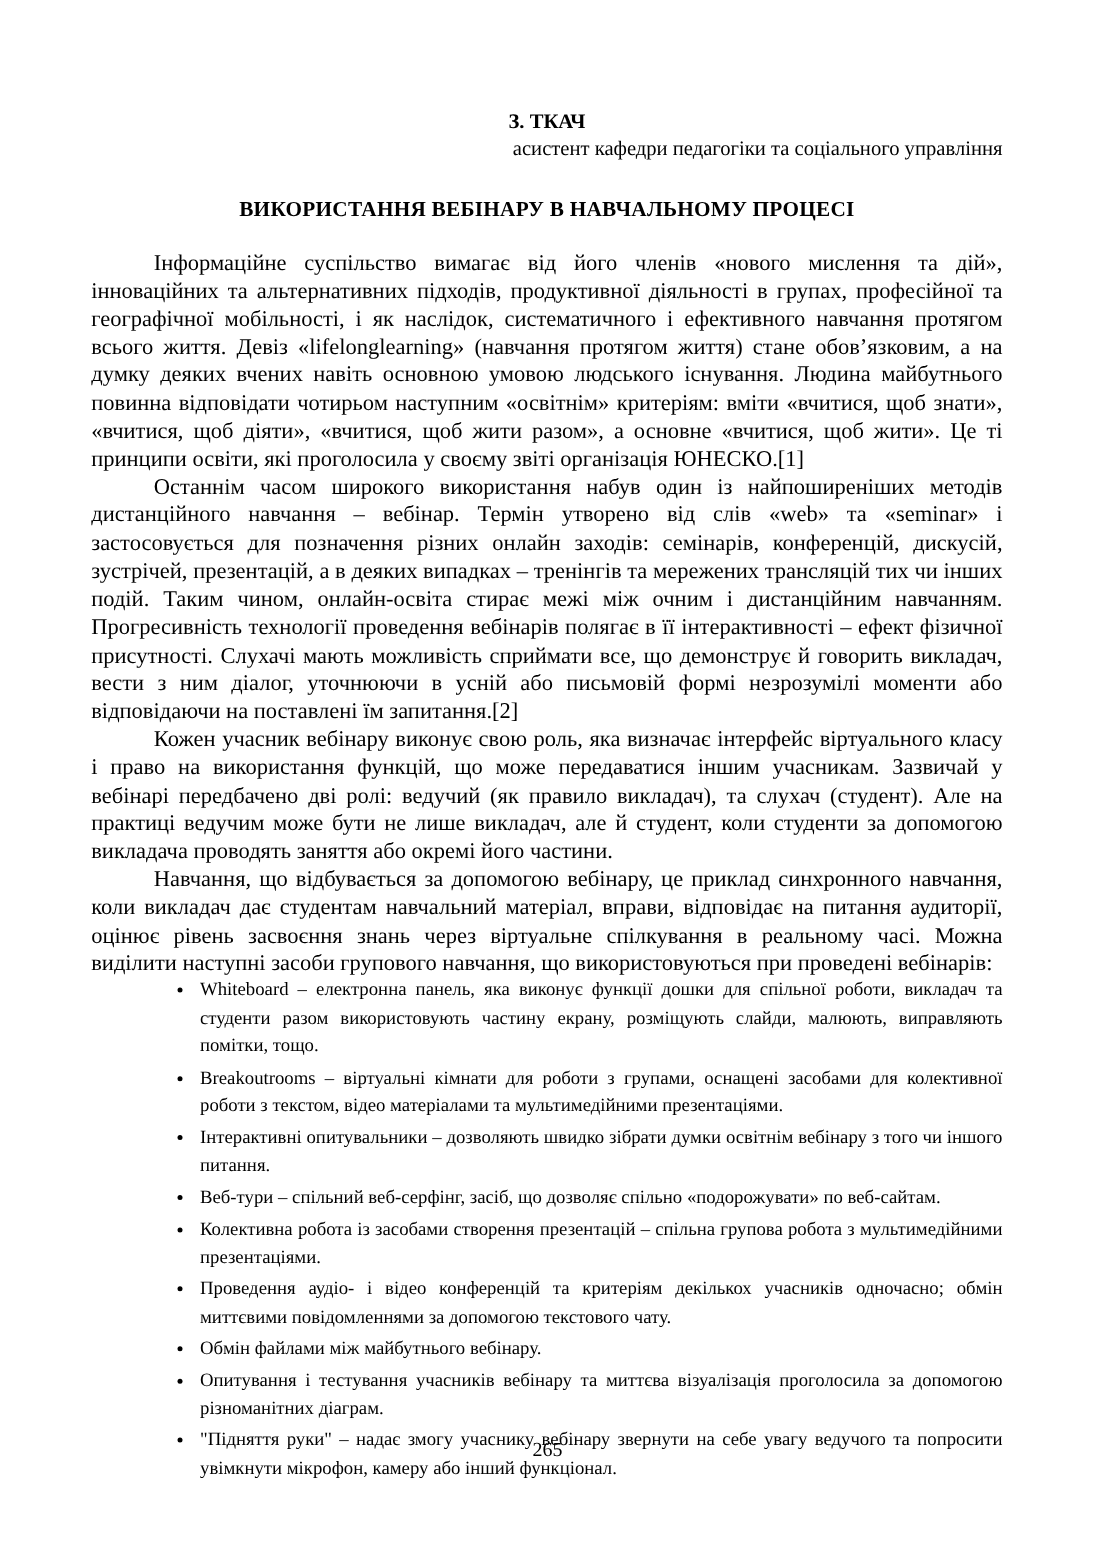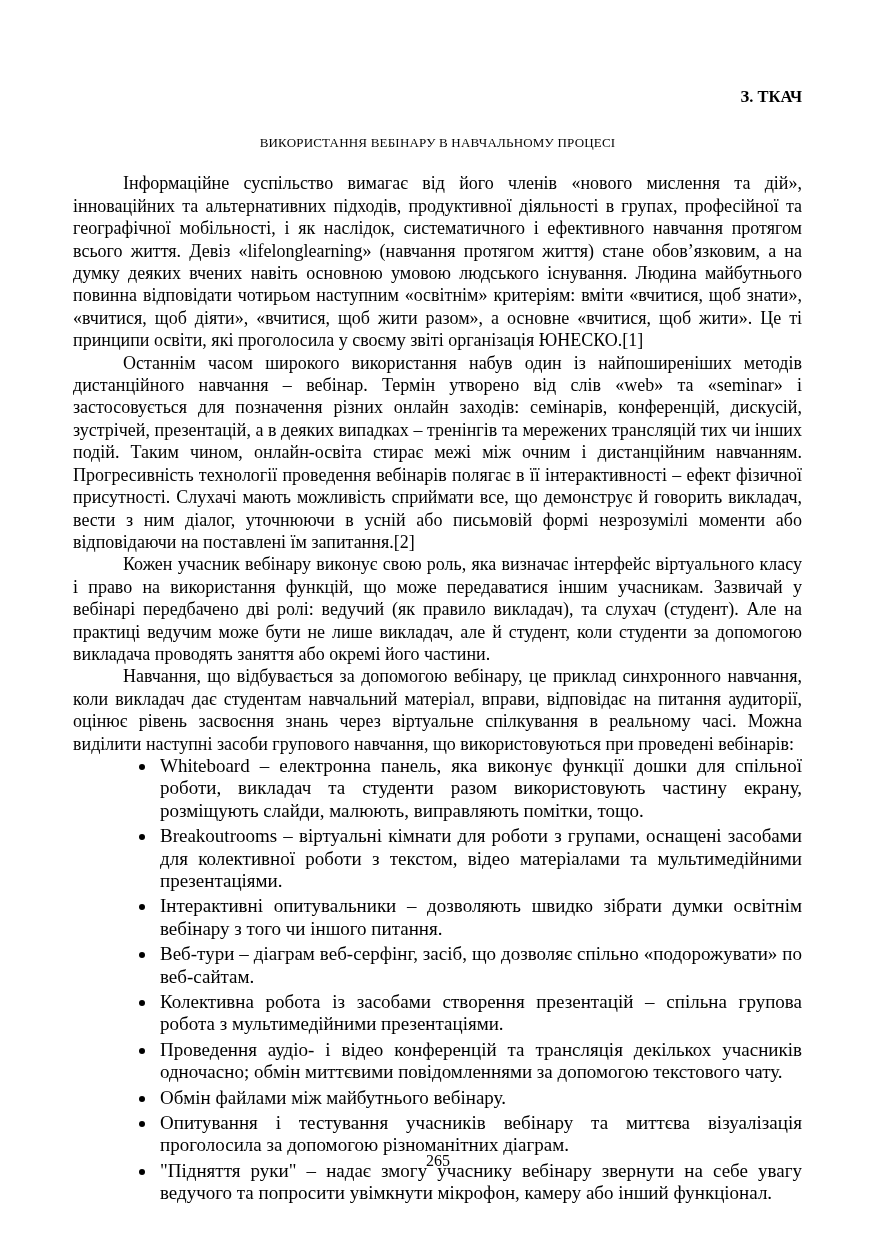--- a/index.html
+++ b/index.html
@@ -15,79 +15,81 @@
     .page {
       padding: 86px 74px 0 73px;
     }
     .author-block {
       text-align: right;
       font-size: 16.5px;
       line-height: 22.4px;
     }
     .author-name {
       font-weight: bold;
+      text-align: center;
     }
     .doc-title {
       text-align: center;
-      font-weight: normal;
-      font-size: 13px;
+      font-weight: bold;
+      font-size: 17px;
       letter-spacing: 0.2px;
       margin-top: 27px;
       margin-bottom: 21px;
     }
     .para {
       text-align: justify;
       text-indent: 50px;
       font-size: 18px;
       line-height: 22.4px;
     }
     ul.features {
       margin: 0;
       padding-left: 84px;
     }
     ul.features li {
       list-style: disc outside;
       text-align: justify;
-      font-size: 19px;
+      font-size: 15px;
       line-height: 22.4px;
       padding-left: 3px;
       margin-bottom: 3px;
     }
     .page-number {
       position: absolute;
       bottom: 70px;
       left: 0;
       width: 100%;
       text-align: center;
       font-size: 16px;
     }
   </style>
 </head>
 <body>
 
 <div class="page">
 
   <div class="author-block">
     <div class="author-name">З. ТКАЧ</div>
+    <div>асистент кафедри педагогіки та соціального управління</div>
   </div>
 
   <h1 class="doc-title">ВИКОРИСТАННЯ ВЕБІНАРУ В НАВЧАЛЬНОМУ ПРОЦЕСІ</h1>
 
   <p class="para">Інформаційне суспільство вимагає від його членів «нового мислення та дій», інноваційних та альтернативних підходів, продуктивної діяльності в групах, професійної та географічної мобільності, і як наслідок, систематичного і ефективного навчання протягом всього життя. Девіз «lifelonglearning» (навчання протягом життя) стане обов’язковим, а на думку деяких вчених навіть основною умовою людського існування. Людина майбутнього повинна відповідати чотирьом наступним «освітнім» критеріям: вміти «вчитися, щоб знати», «вчитися, щоб діяти», «вчитися, щоб жити разом», а основне «вчитися, щоб жити». Це ті принципи освіти, які проголосила у своєму звіті організація ЮНЕСКО.[1]</p>
   <p class="para">Останнім часом широкого використання набув один із найпоширеніших методів дистанційного навчання – вебінар. Термін утворено від слів «web» та «seminar» і застосовується для позначення різних онлайн заходів: семінарів, конференцій, дискусій, зустрічей, презентацій, а в деяких випадках – тренінгів та мережених трансляцій тих чи інших подій. Таким чином, онлайн-освіта стирає межі між очним і дистанційним навчанням. Прогресивність технології проведення вебінарів полягає в її інтерактивності – ефект фізичної присутності. Слухачі мають можливість сприймати все, що демонструє й говорить викладач, вести з ним діалог, уточнюючи в усній або письмовій формі незрозумілі моменти або відповідаючи на поставлені їм запитання.[2]</p>
   <p class="para">Кожен учасник вебінару виконує свою роль, яка визначає інтерфейс віртуального класу і право на використання функцій, що може передаватися іншим учасникам. Зазвичай у вебінарі передбачено дві ролі: ведучий (як правило викладач), та слухач (студент). Але на практиці ведучим може бути не лише викладач, але й студент, коли студенти за допомогою викладача проводять заняття або окремі його частини.</p>
   <p class="para">Навчання, що відбувається за допомогою вебінару, це приклад синхронного навчання, коли викладач дає студентам навчальний матеріал, вправи, відповідає на питання аудиторії, оцінює рівень засвоєння знань через віртуальне спілкування в реальному часі. Можна виділити наступні засоби групового навчання, що використовуються при проведені вебінарів:</p>
 
   <ul class="features">
     <li>Whiteboard – електронна панель, яка виконує функції дошки для спільної роботи, викладач та студенти разом використовують частину екрану, розміщують слайди, малюють, виправляють помітки, тощо.</li>
     <li>Breakoutrooms – віртуальні кімнати для роботи з групами, оснащені засобами для колективної роботи з текстом, відео матеріалами та мультимедійними презентаціями.</li>
     <li>Інтерактивні опитувальники – дозволяють швидко зібрати думки освітнім вебінару з того чи іншого питання.</li>
-    <li>Веб-тури – діаграм веб-серфінг, засіб, що дозволяє спільно «подорожувати» по веб-сайтам.</li>
+    <li>Веб-тури – спільний веб-серфінг, засіб, що дозволяє спільно «подорожувати» по веб-сайтам.</li>
     <li>Колективна робота із засобами створення презентацій – спільна групова робота з мультимедійними презентаціями.</li>
-    <li>Проведення аудіо- і відео конференцій та трансляція декількох учасників одночасно; обмін миттєвими повідомленнями за допомогою текстового чату.</li>
+    <li>Проведення аудіо- і відео конференцій та критеріям декількох учасників одночасно; обмін миттєвими повідомленнями за допомогою текстового чату.</li>
     <li>Обмін файлами між майбутнього вебінару.</li>
     <li>Опитування і тестування учасників вебінару та миттєва візуалізація проголосила за допомогою різноманітних діаграм.</li>
     <li>"Підняття руки" – надає змогу учаснику вебінару звернути на себе увагу ведучого та попросити увімкнути мікрофон, камеру або інший функціонал.</li>
   </ul>
 
 </div>
 
 <div class="page-number">265</div>
 
 </body></html>

